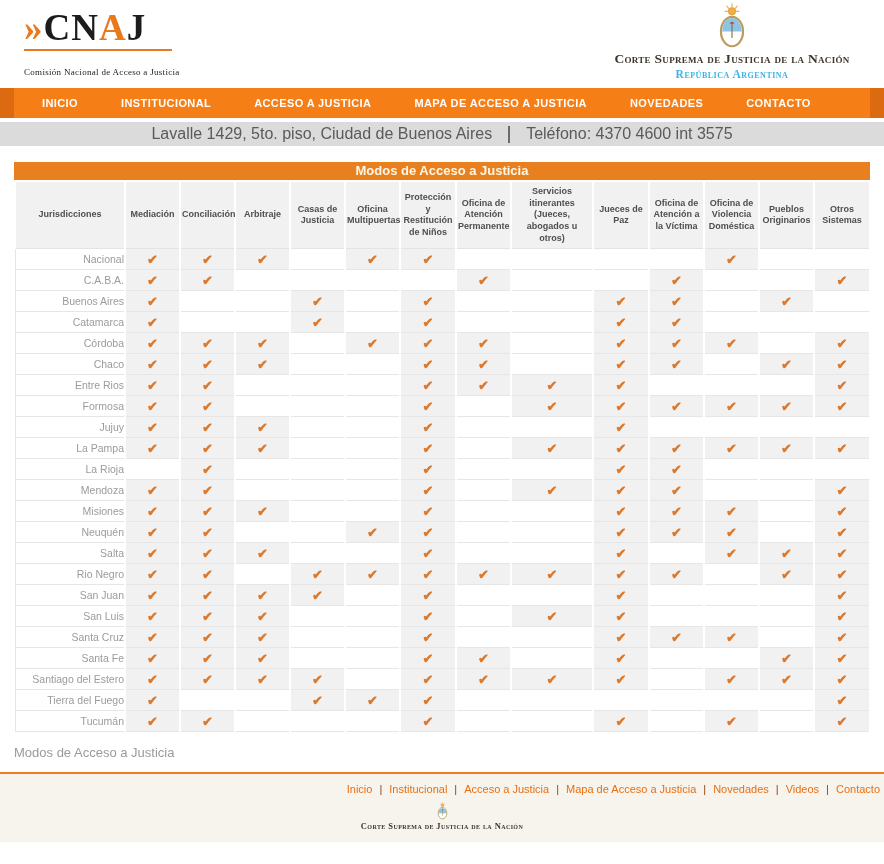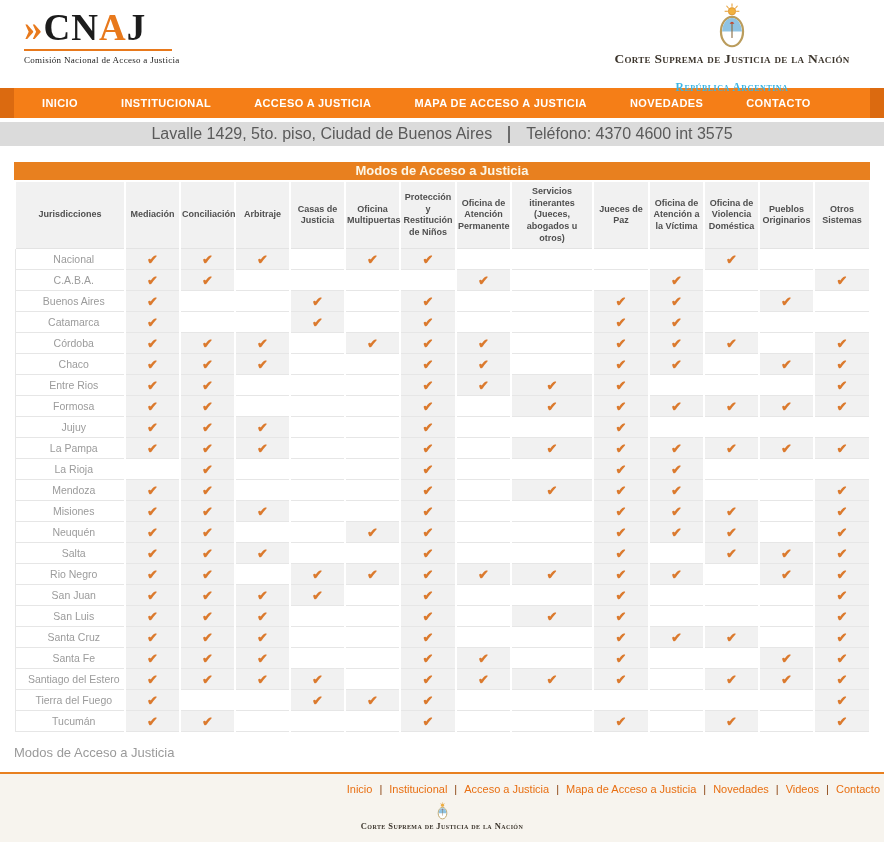--- a/index.html
+++ b/index.html
@@ -14,41 +14,41 @@
   body{
     width:884px;height:864px;overflow:hidden;background:#fff;
     font-family:"Liberation Sans",sans-serif;position:relative;
   }
   
   .header{height:88px;position:relative;background:#fff;}
   .logo{position:absolute;left:24px;top:8px;width:150px;}
   .logo-main{font-family:"Liberation Serif",serif;font-weight:bold;font-size:37px;line-height:40px;color:#1c1c1c;letter-spacing:1px;}
   .logo-main .orange{color:#E8791C;}
   .logo-rule{height:2px;background:#E8791C;margin-top:1px;width:148px;}
-  .logo-sub{font-family:"Liberation Serif",serif;font-size:9px;color:#1c1c1c;margin-top:4px;letter-spacing:0.3px;white-space:nowrap;}
+  .logo-sub{font-family:"Liberation Serif",serif;font-size:9px;color:#1c1c1c;margin-top:16px;letter-spacing:0.3px;white-space:nowrap;}
   .court{position:absolute;right:18px;top:3px;width:268px;text-align:center;}
   .crest{display:block;margin:0 auto;}
   .court-name{font-family:"Liberation Serif",serif;font-variant:small-caps;font-weight:bold;font-size:13.5px;color:#3c352c;margin-top:2px;letter-spacing:0.3px;white-space:nowrap;}
-  .court-country{font-family:"Liberation Serif",serif;font-variant:small-caps;font-weight:bold;font-size:11.5px;color:var(--cyan);margin-top:14px;letter-spacing:0.5px;text-align:center;}
+  .court-country{font-family:"Liberation Serif",serif;font-variant:small-caps;font-weight:bold;font-size:11.5px;color:var(--cyan);margin-top:1px;letter-spacing:0.5px;text-align:center;}
   
   .nav{height:30px;background:var(--accent-orange-dark);}
   .nav-inner{margin:0 14px;height:30px;background:var(--accent-orange);display:flex;align-items:center;gap:43px;padding-left:28px;box-sizing:border-box;}
   .nav-item{color:#fff;font-size:11px;font-weight:bold;letter-spacing:0.4px;line-height:30px;cursor:pointer;white-space:nowrap;}
   
   .addr-gap{height:4px;background:#fff;}
   .addr{height:24px;background:#DBDBDB;display:flex;align-items:center;justify-content:center;color:#5a5a5a;font-size:16px;}
   .addr-divider{width:2px;height:17px;background:#6b6b6b;margin:0 16px;}
   
   .table-wrap{margin:16px 14px 0 14px;}
   .table-title{background:var(--table-header-orange);color:#FCF7E8;font-weight:bold;font-size:13px;text-align:center;height:18px;line-height:18px;}
   table{width:856px;table-layout:fixed;border-collapse:collapse;border:1px solid #e6e6e6;}
   th{background:#f1f1f1;font-size:9px;font-weight:bold;color:#4f4f4f;padding:4px 1px;border:2px solid #fff;border-bottom:1px solid #e3e3e3;line-height:1.3;vertical-align:middle;height:40px;box-sizing:content-box;}
   td{height:20px;border-bottom:1px solid #e6e6e6;border-right:2px solid #fff;text-align:center;padding:0;}
   td.checked{background:#f1f1f1;}
-  td.name{text-align:center;padding-left:8px;font-size:10.5px;color:#9b9b9b;background:#fff;white-space:nowrap;overflow:hidden;}
+  td.name{text-align:right;padding-left:8px;font-size:10.5px;color:#9b9b9b;background:#fff;white-space:nowrap;overflow:hidden;}
   .check-icon{color:var(--check-orange);font-size:13px;font-weight:bold;line-height:1;}
   
   .bottom-caption{margin:13px 0 0 14px;color:#9a9a9a;font-size:13px;}
   .footer{margin-top:12px;border-top:2px solid var(--table-header-orange);background:#F7F4EE;height:70px;padding-top:9px;box-sizing:border-box;}
   .footer-links{text-align:right;font-size:11px;}
   .footer-link{color:var(--link-orange);margin:0 4px;cursor:pointer;text-decoration:none;}
   .footer-sep{color:#8C4513;margin:0 3px;}
   .footer-crest{display:block;margin:7px auto 0 auto;}
   .footer-caption{font-family:"Liberation Serif",serif;font-variant:small-caps;font-weight:bold;font-size:8.5px;color:#3c352c;text-align:center;letter-spacing:0.4px;margin-top:1px;}
 </style>

